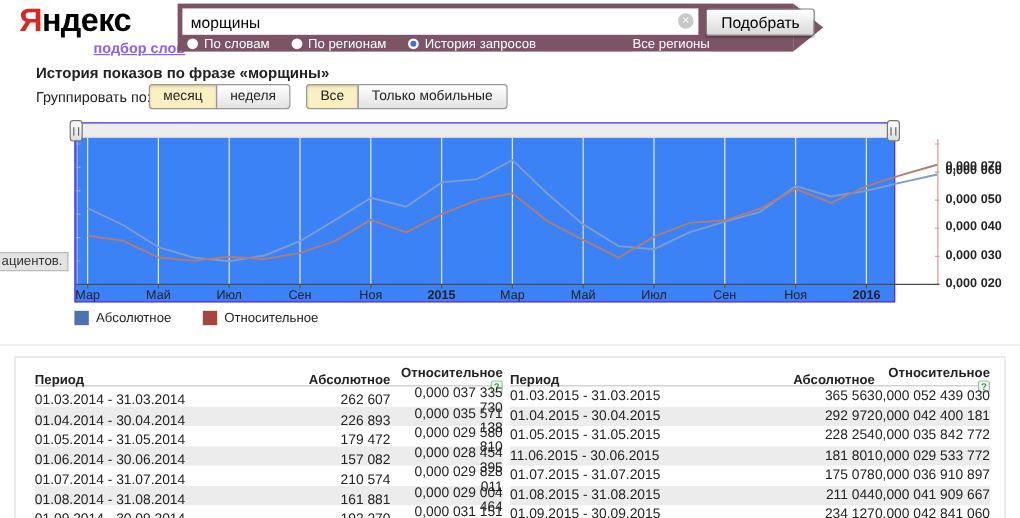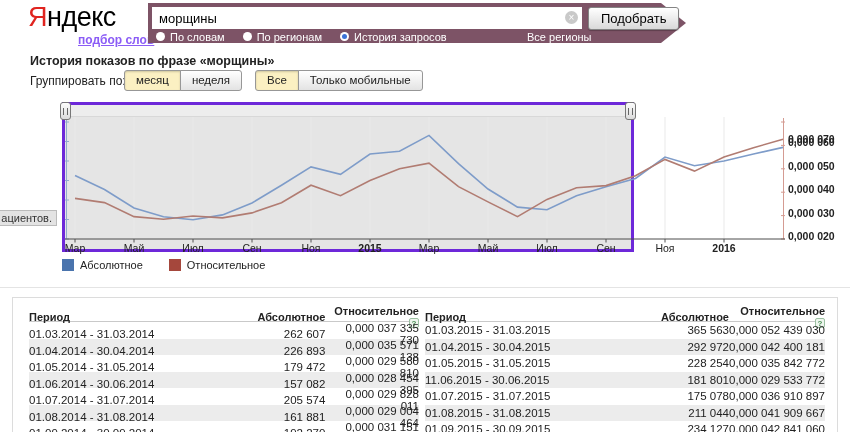--- a/index.html
+++ b/index.html
@@ -2,21 +2,21 @@
 <html><head>
 <meta charset="utf-8">
 <style>
   * { margin:0; padding:0; box-sizing:border-box; }
   html,body { background:#f2f2f2; }
   .screen {
     position:relative; width:850px; height:432px; overflow:hidden;
     background:#ffffff; font-family:"Liberation Sans", sans-serif; color:#222;
   }
   
-  .logo { position:absolute; left:28px; top:2px; font-size:27px; font-weight:normal; letter-spacing:-0.5px; }
+  .logo { position:absolute; left:16px; top:2px; font-size:27px; font-weight:bold; letter-spacing:-0.5px; }
   .logo .ya { color:#e0241f; }
   .logo .rest { color:#000; }
   .podbor { position:absolute; left:33px; top:33px; font-size:12px; font-weight:bold; color:#8b5cf6; text-decoration:underline; cursor:pointer;padding-left:45px; }
 
   .searchbar { position:absolute; left:148px; top:3px; width:513px; height:40px; background:#7d5366; }
   .searchbar .arrow { position:absolute; left:513px; top:0; width:0; height:0;
     border-top:20px solid transparent; border-bottom:20px solid transparent; border-left:25px solid #7d5366; }
   .query-wrap { position:absolute; left:4px; top:4px; width:430px; height:22px; background:#fff; }
   .query-input { position:absolute; left:0; top:0; width:100%; height:100%; border:none; outline:none;
     font-family:"Liberation Sans",sans-serif; font-size:13px; padding:0 22px 0 7px; color:#000; background:transparent; }
@@ -39,22 +39,22 @@
   .groupby-label { position:absolute; left:30px; top:74px; font-size:12px; color:#222; }
   .seg-group { position:absolute; top:70px; display:inline-flex; }
   .seg-group.g1 { left:112px; } .seg-group.g2 { left:243px; }
   .seg-btn { height:21px; line-height:19px; padding:0 11px; font-size:11.5px; color:#222;
     border:1px solid #979797; background:linear-gradient(#ffffff,#e3e3e3); cursor:pointer; margin-left:-1px; }
   .seg-btn.first { border-radius:3px 0 0 3px; margin-left:12px; }
   .seg-btn.last { border-radius:0 3px 3px 0; }
   .seg-btn.active { background:#fbf0c2; box-shadow:inset 0 1px 2px rgba(0,0,0,.18); }
 
   
-  .chart-panel { position:absolute; left:62px; top:102px; width:572px; height:150px;
-    background:#e5e5e5; border:3px solid #6d28d9; }
+  .chart-panel { position:absolute; left:62px; top:102px; width:684px; height:150px;
+    background:#3b82f6; border:1px solid #6d28d9; }
   .slider-track { position:absolute; left:0; top:0; width:100%; height:12px; background:#ededed;
     border-bottom:1px solid #d8d8d8; }
   .slider-handle { position:absolute; top:-3px; width:11px; height:18px; border:1px solid #777; border-radius:3px;
     background:linear-gradient(#fcfcfc,#dcdcdc); cursor:ew-resize; z-index:3; }
   .slider-handle.left { left:-5px; } .slider-handle.right { right:-5px; }
   .slider-handle .grip { position:absolute; left:2px; top:5px; width:5px; height:7px;
     border-left:1px solid #666; border-right:1px solid #666; }
   .chart-svg { position:absolute; left:0; top:0; }
   .x-labels { position:absolute; left:0; top:0; width:100%; height:100%; }
   .x-label { position:absolute; top:137px; width:44px; text-align:center; font-size:10.5px; color:#222; }
@@ -252,21 +252,21 @@
             <span class="c2">179 472</span>
             <span class="c3">0,000 029 580 810</span>
           </div>
           <div class="t-row alt">
             <span class="c1">01.06.2014 - 30.06.2014</span>
             <span class="c2">157 082</span>
             <span class="c3">0,000 028 454 395</span>
           </div>
           <div class="t-row">
             <span class="c1">01.07.2014 - 31.07.2014</span>
-            <span class="c2">205 574</span>
+            <span class="c2">210 574</span>
             <span class="c3">0,000 029 828 011</span>
           </div>
           <div class="t-row alt">
             <span class="c1">01.08.2014 - 31.08.2014</span>
             <span class="c2">161 881</span>
             <span class="c3">0,000 029 004 464</span>
           </div>
           <div class="t-row">
             <span class="c1">01.09.2014 - 30.09.2014</span>
             <span class="c2">192 270</span>

